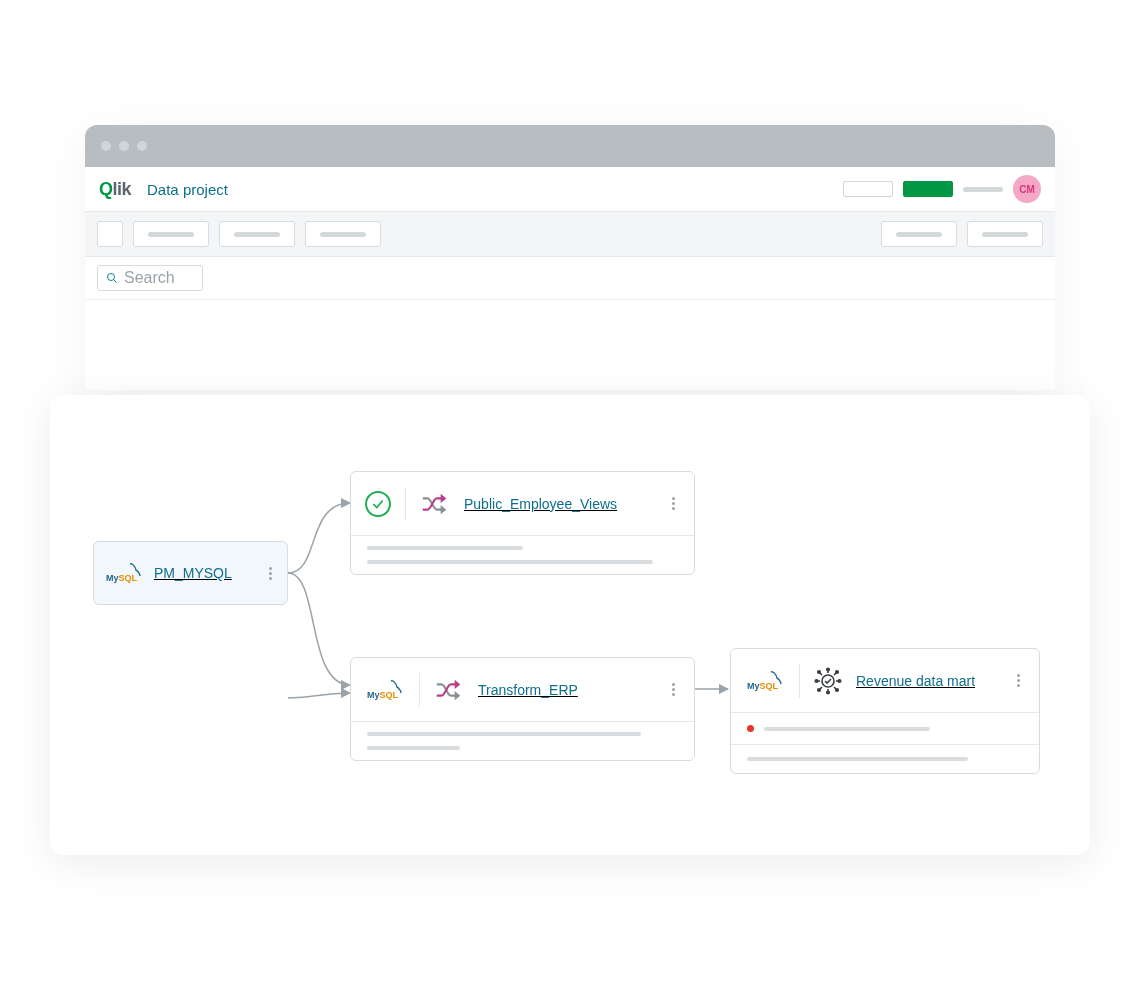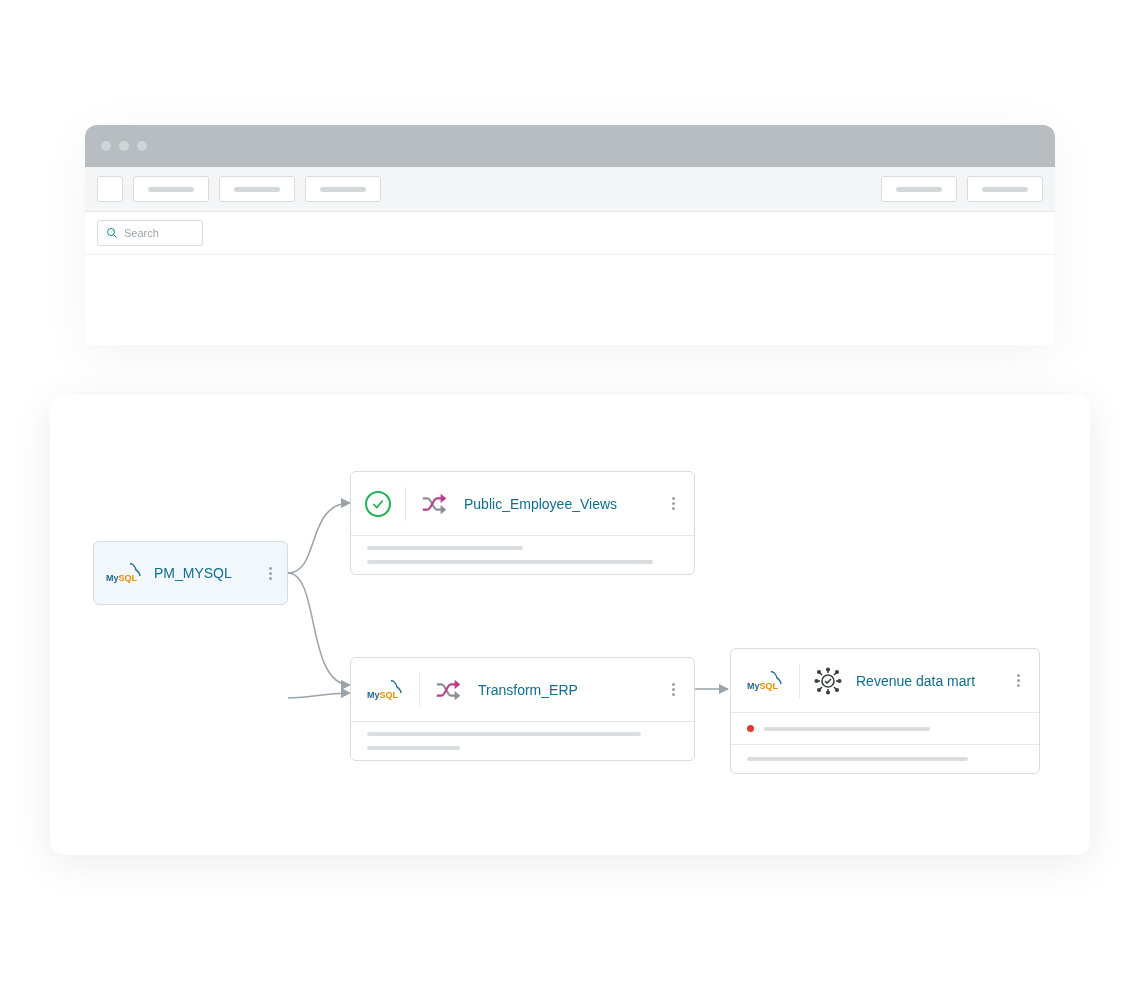--- a/index.html
+++ b/index.html
@@ -68,40 +68,41 @@
   .search-row {
     background: #fff;
     padding: 8px 12px;
     border-bottom: 1px solid #eee;
   }
   .search-box {
     width: 106px; height: 26px; border: 1px solid #D8DCDF; border-radius: 3px;
     display: flex; align-items: center; padding: 0 8px; gap: 6px;
   }
   .search-icon { color: #128196; font-size: 11px; }
-  .search-placeholder { color: #9AA3AA; font-size: 11px; }
+  .search-placeholder { color: #9AA3AA; font-size: 16px; }
   
   .canvas-bg {
     height: 90px; background: #fff;
   }
   
   .pipeline-panel {
     position: absolute;
     left: 50px; top: 395px;
     width: 1040px; height: 460px;
     background: #fff;
     border-radius: 14px;
     box-shadow: 0 8px 40px rgba(0,0,0,0.08);
   }
   
   .node {
     position: absolute;
     border: 1px solid #D8DCDF;
     border-radius: 6px;
     background: #fff;
+    text-decoration: underline;
   }
   .node-source {
     width: 195px; height: 64px;
     background: #F1F7FA;
     display: flex; align-items: center; padding: 0 10px; gap: 10px;
   }
   .node-title { color: #0E6E8C; font-size: 14px; font-weight: 500; flex: 1; }
   .kebab { color: #9AA3AA; display: flex; flex-direction: column; gap: 2px; align-items: center; justify-content: center; width: 14px; cursor: pointer; }
   .kebab span { width: 3px; height: 3px; background: #9AA3AA; border-radius: 50%; }
   .node-transform { width: 345px; }
@@ -125,20 +126,36 @@
   .connectors { position: absolute; left: 0; top: 0; width: 100%; height: 100%; pointer-events: none; }
 </style>
 </head>
 <body>
 
 <div class="browser-window">
   <div class="window-titlebar">
     <div class="traffic-dot"></div>
     <div class="traffic-dot"></div>
     <div class="traffic-dot"></div>
+  </div>
+  <div class="header-bar">
+    <div class="header-left">
+      <span class="logo">
+        <span class="q">Q</span><span class="lik">lik</span>
+      </span>
+      <span class="header-title">Data project</span>
+    </div>
+    <div class="header-right">
+      <div class="pill-outline"></div>
+      <div class="pill-green"></div>
+      <div class="bar-placeholder"></div>
+      <div class="avatar">
+          <span>CM</span>
+        </div>
+    </div>
   </div>
   <div class="toolbar">
     <div class="toolbar-group">
       <div class="tb-square"></div>
       <div class="tb-btn">
           <div class="ph"></div>
         </div>
       <div class="tb-btn">
           <div class="ph"></div>
         </div>

